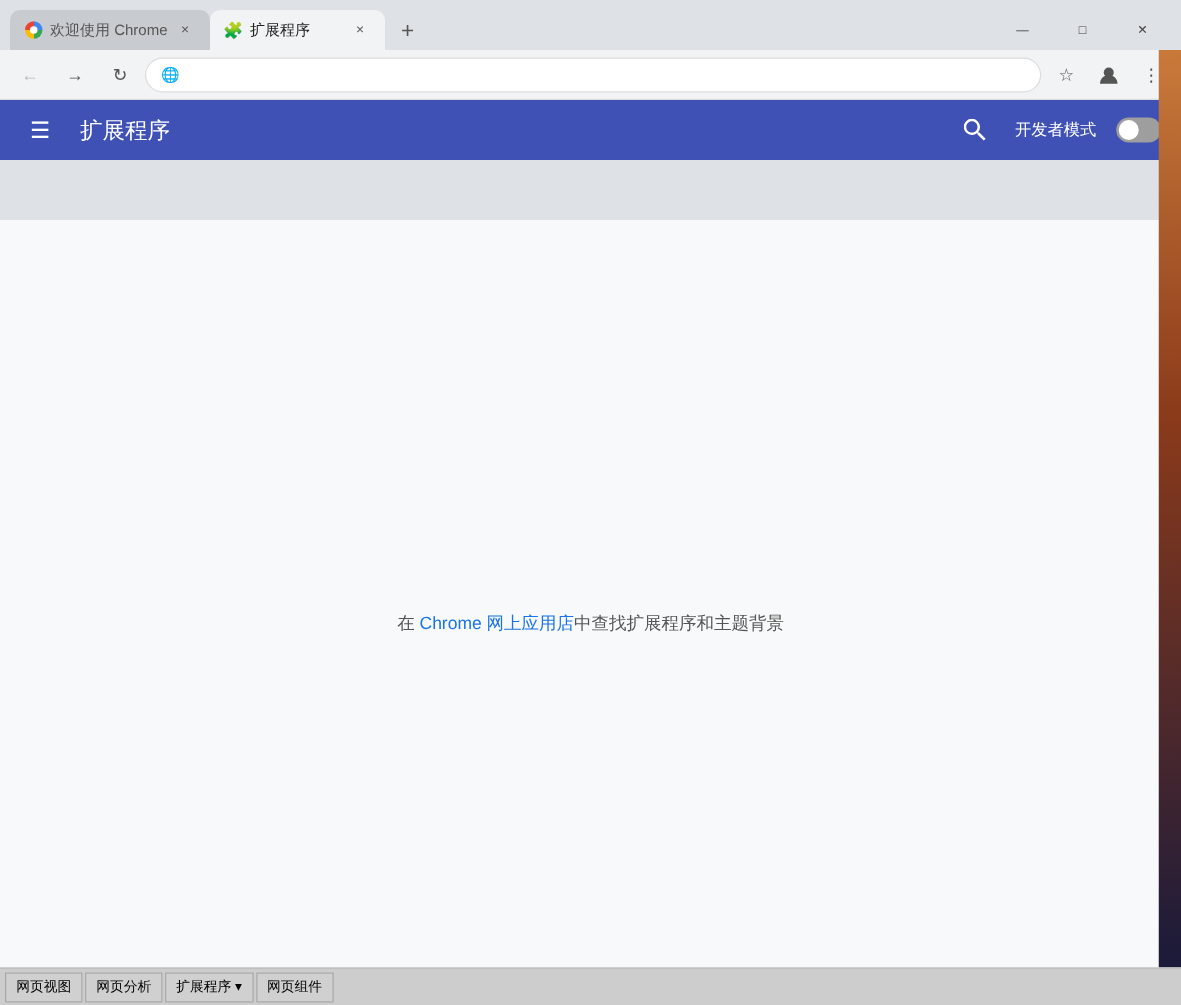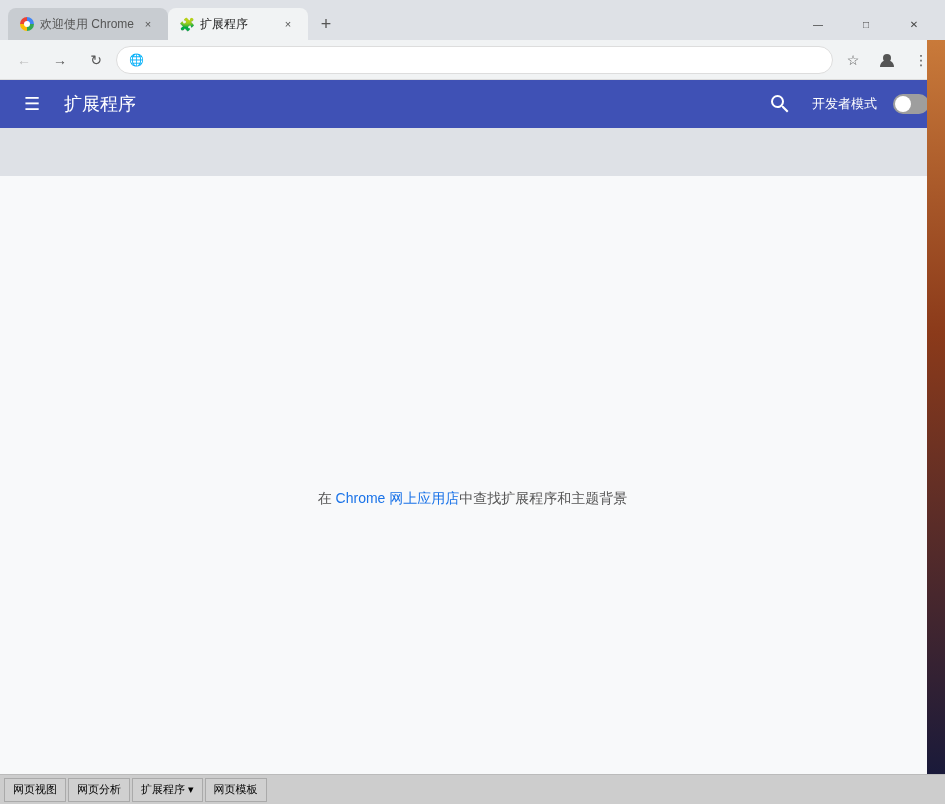--- a/index.html
+++ b/index.html
@@ -331,15 +331,15 @@
   <div class="taskbar-item">
     <span>网页视图</span>
   </div>
   <div class="taskbar-item">
     <span>网页分析</span>
   </div>
   <div class="taskbar-item">
     <span>扩展程序 ▾</span>
   </div>
   <div class="taskbar-item">
-    <span>网页模板</span>
+    <span>网页组件</span>
   </div>
 </div>
 
 </body></html>

